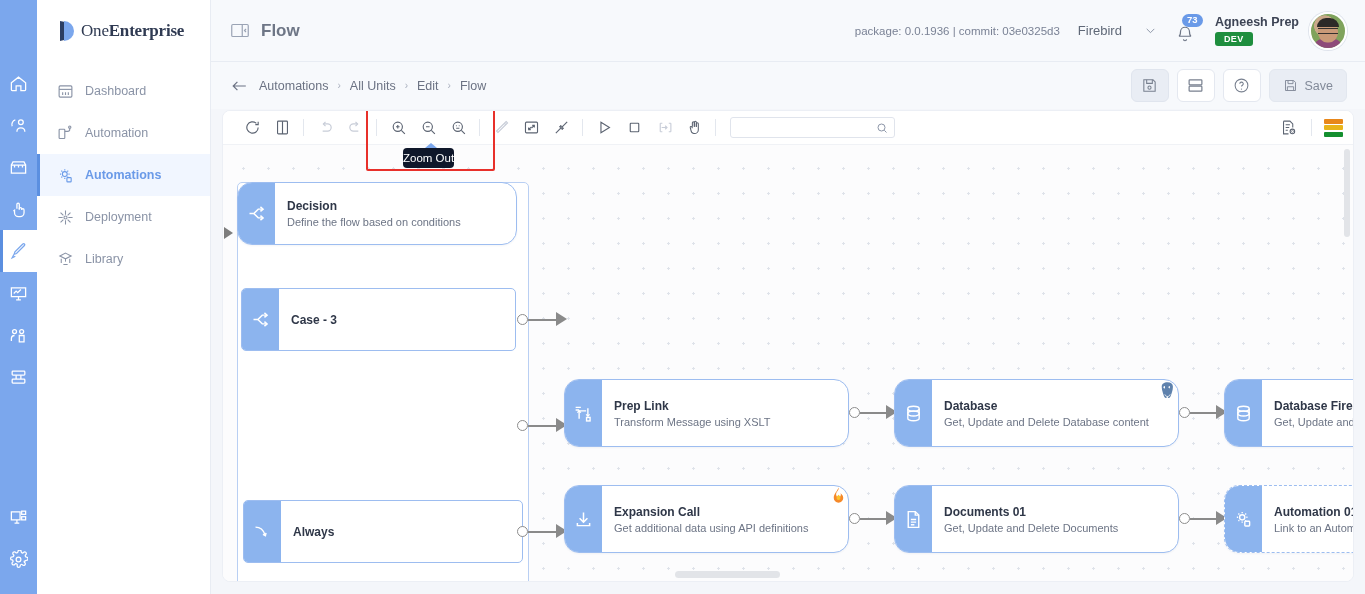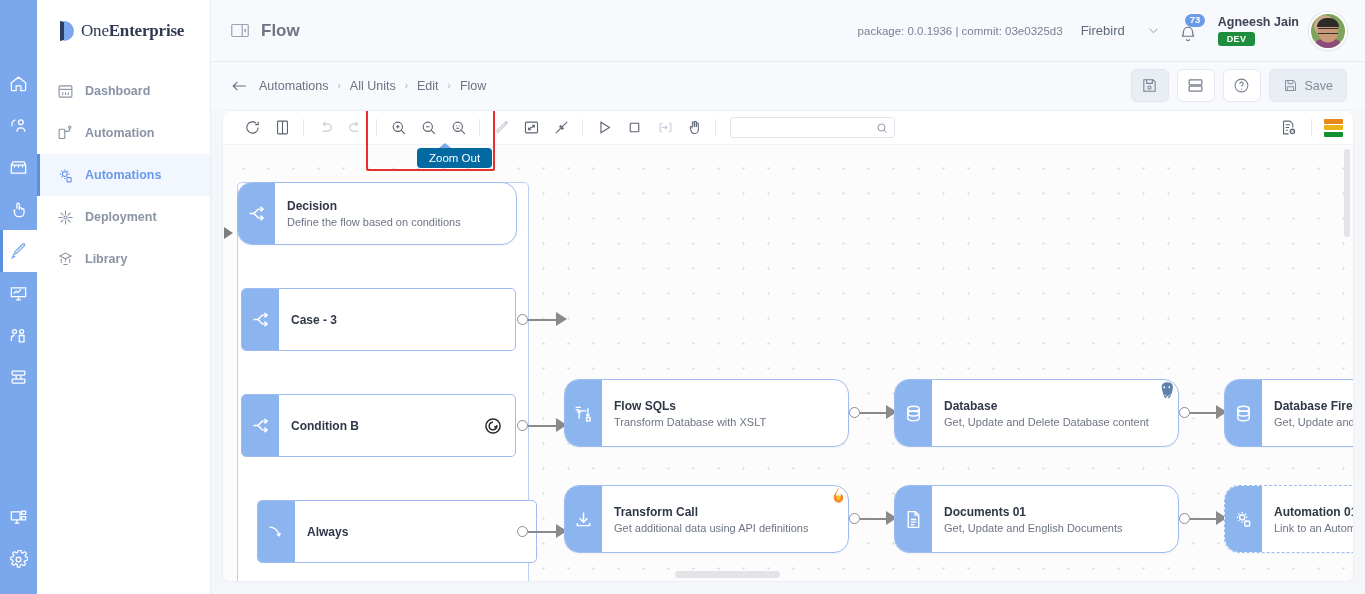--- a/index.html
+++ b/index.html
@@ -43,21 +43,20 @@
     font-size: 17px; color: #2f3a52; letter-spacing: -.2px;
     font-family: "Liberation Serif", serif;
   }
   .brand-text b { font-weight: bold; }
   .nav { margin-top: 8px; }
   .nav-item {
     display: flex; align-items: center; gap: 11px;
     height: 42px; padding-left: 20px; margin: 0 0 0 0;
     color: #8a93a6; font-size: 12.5px; position: relative;
     cursor: pointer;
-    font-weight: bold;
   }
   .nav-item svg { width: 17px; height: 17px; flex: none; }
   .nav-item.active {
     background: #f1f6ff; color: #6a9ae8; font-weight: bold;
   }
   .nav-item.active::before {
     content: ""; position: absolute; left: 0; top: 0;
     width: 3px; height: 100%; background: #5b8fe0;
   }
 
@@ -167,23 +166,23 @@
   .tb-right { margin-left: auto; display: flex; align-items: center; gap: 2px; }
   .flag-stack { display: flex; flex-direction: column; gap: 1.5px; width: 19px; margin-left: 4px; }
   .flag-stack i { display: block; height: 5px; border-radius: 1px; }
 
   
   .hl-box {
     position: absolute; left: 143px; top: -4px; width: 129px; height: 64px;
     border: 2.5px solid #e8302a; border-radius: 2px; pointer-events: none; z-index: 9;
   }
   .tooltip {
-    position: absolute; left: 194px; top: 37px;
-    background: #0369a1; color: #fff; font-size: 11.5px;
-    padding: 4px 12px; border-radius: 4px; z-index: 10; white-space: nowrap;
+    position: absolute; left: 180px; top: 37px;
+    background: #0f172a; color: #fff; font-size: 11.5px;
+    padding: 4px 0; border-radius: 4px; z-index: 10; white-space: nowrap;
   }
   .tooltip::before {
     content: ""; position: absolute; left: 22px; top: -5px;
     border-left: 6px solid transparent; border-right: 6px solid transparent;
     border-bottom: 5px solid #7ba7ed;
   }
 
   
   .flow {
     position: absolute; left: 0; top: 34px; right: 0; bottom: 0;
@@ -400,21 +399,21 @@
       </span>
       <span class="bell-wrap">
         <svg class="bell" viewBox="0 0 24 24" fill="none" stroke="currentColor" stroke-width="1.6">
             <path d="M6 9a6 6 0 1112 0c0 5 2 6 2 6H4s2-1 2-6z"></path>
             <path d="M10 19a2 2 0 004 0"></path>
           </svg>
         <span class="badge">73</span>
       </span>
       <span class="user">
         <span class="user-meta">
-          <span class="user-name">Agneesh Jain</span>
+          <span class="user-name">Agneesh Prep</span>
           <span class="user-role">DEV</span>
         </span>
         <span class="avatar">
           <i class="shirt"></i>
             <i class="face"></i>
             <i class="hair"></i>
             <i class="glasses"></i>
         </span>
       </span>
     </div>
@@ -622,40 +621,22 @@
           <svg viewBox="0 0 24 24" fill="none" stroke="currentColor" stroke-width="1.7">
               <path d="M4 12h5l5-5h5"></path>
               <path d="M9 12l5 5h5"></path>
               <path d="M16.5 4.5L19.5 7l-3 2.5"></path>
               <path d="M16.5 14.5L19.5 17l-3 2.5"></path>
             </svg>
         </div>
         <div class="b-label">Case - 3</div>
       </div>
 
-      <div class="branch" style="left:18px; top:249px; width:275px; height:63px;">
-        <div class="n-ico">
-          <svg viewBox="0 0 24 24" fill="none" stroke="currentColor" stroke-width="1.7">
-              <path d="M4 12h5l5-5h5"></path>
-              <path d="M9 12l5 5h5"></path>
-              <path d="M16.5 4.5L19.5 7l-3 2.5"></path>
-              <path d="M16.5 14.5L19.5 17l-3 2.5"></path>
-            </svg>
-        </div>
-        <div class="b-label">Condition B</div>
-        <div class="b-right">
-          <svg viewBox="0 0 24 24" fill="none" stroke="currentColor" stroke-width="1.8">
-              <circle cx="12" cy="12" r="8.5"></circle>
-              <path d="M12 7.5a4.5 4.5 0 104.2 6"></path>
-              <path d="M16.8 11l-.6 3-2.7-1.4"></path>
-            </svg>
-        </div>
-      </div>
-
-      <div class="branch" style="left:34px; top:355px; width:280px; height:63px;justify-content:space-between;">
+
+      <div class="branch" style="left:20px; top:355px; width:280px; height:63px;justify-content:space-between;">
         <div class="n-ico">
           <svg viewBox="0 0 24 24" fill="none" stroke="currentColor" stroke-width="1.7">
               <path d="M4 7c6 0 9 3 11 9"></path>
               <path d="M12.5 15.2l2.8 1.5.7-3.1"></path>
             </svg>
         </div>
         <div class="b-label">Always</div>
       </div>
 
       <div class="port" style="left:294px; top:169px;"></div>
@@ -675,35 +656,35 @@
           <svg viewBox="0 0 24 24" fill="none" stroke="currentColor" stroke-width="1.6">
               <path d="M3 5h6M3 8h4"></path>
               <path d="M7 18V9h8"></path>
               <path d="M5 11l2-2 2 2"></path>
               <path d="M17 6v9"></path>
               <path d="M15 13l2 2 2-2"></path>
               <rect x="15.5" y="16.5" width="4" height="4"></rect>
             </svg>
         </div>
         <div class="n-body">
-          <div class="n-title">Flow SQLs</div>
-          <div class="n-sub">Transform Database with XSLT</div>
+          <div class="n-title">Prep Link</div>
+          <div class="n-sub">Transform Message using XSLT</div>
         </div>
       </div>
 
       <div class="node" style="left:341px; top:340px; width:285px; height:68px;">
         <div class="n-ico">
           <svg viewBox="0 0 24 24" fill="none" stroke="currentColor" stroke-width="1.7">
               <path d="M12 4v10"></path>
               <path d="M7.5 10.5L12 15l4.5-4.5"></path>
               <path d="M5 16v3h14v-3"></path>
             </svg>
         </div>
         <div class="n-body">
-          <div class="n-title">Transform Call</div>
+          <div class="n-title">Expansion Call</div>
           <div class="n-sub">Get additional data using API definitions</div>
         </div>
         <div class="b-right">
           <svg viewBox="0 0 24 24" width="19" height="19">
             <path d="M12 2c1 4-3 5-3 9a3 3 0 006 0c0-1-.5-2-.5-2 2 1.5 3.5 3.5 3.5 6a6 6 0 11-12 0c0-5 4-7.5 6-13z" fill="#f5892a"></path>
             <path d="M12 11c1.6 1.3 2.5 2.6 2.5 4.2a2.5 2.5 0 01-5 0c0-1.4.8-2.6 2.5-4.2z" fill="#fcc32c"></path>
           </svg>
         </div>
       </div>
 
@@ -739,21 +720,21 @@
       <div class="node" style="left:671px; top:340px; width:285px; height:68px;">
         <div class="n-ico">
           <svg viewBox="0 0 24 24" fill="none" stroke="currentColor" stroke-width="1.6">
               <path d="M6 3h8l4 4v14H6z"></path>
               <path d="M14 3v4h4"></path>
               <path d="M9 12h6M9 15h6M9 18h4"></path>
             </svg>
         </div>
         <div class="n-body">
           <div class="n-title">Documents 01</div>
-          <div class="n-sub">Get, Update and English Documents</div>
+          <div class="n-sub">Get, Update and Delete Documents</div>
         </div>
       </div>
 
       <div class="port" style="left:956px; top:262px;"></div>
       <div class="edge" style="left:967px; top:266.5px; width:28px;"></div>
       <div class="arrow-r" style="left:993px; top:260px;"></div>
 
       <div class="port" style="left:956px; top:368px;"></div>
       <div class="edge" style="left:967px; top:372.5px; width:28px;"></div>
       <div class="arrow-r" style="left:993px; top:366px;"></div>

